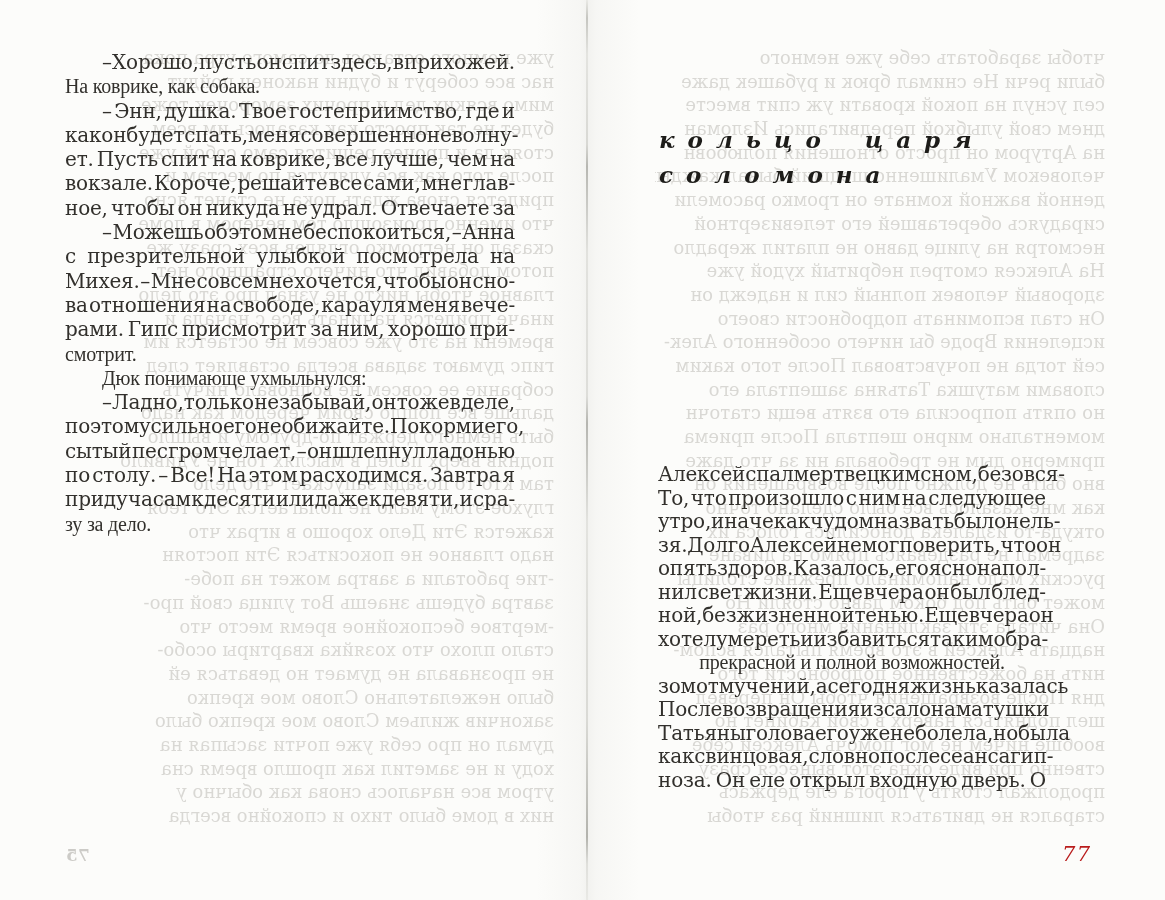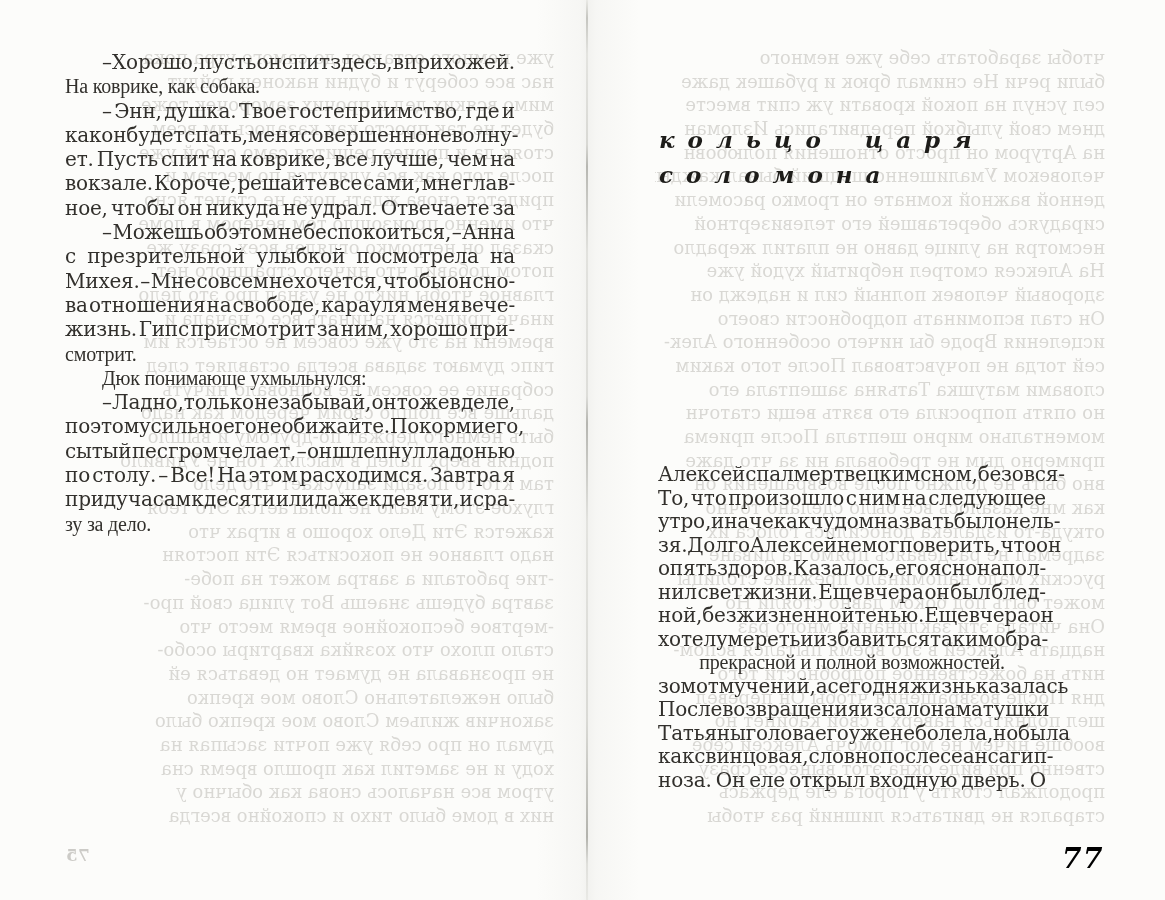--- a/index.html
+++ b/index.html
@@ -37,22 +37,22 @@
   .left-text .tline{height:24.3px;}
   .right-text .tline{height:23.5px;}
   .tline.lastline{display:block;font-family:Liberation Serif, serif;}
   .tline.indent{padding-left:37px;}
   .chapter-title{
     position:absolute;left:659px;top:122px;color:#1d1c19;
     font-size:23px;font-weight:bold;font-style:italic;
     letter-spacing:13px;word-spacing:10px;line-height:35px;white-space:nowrap;
   }
   .page-number{
-    position:absolute;left:1062px;top:842px;color:#000000;
-    font-size:28px;font-weight:bold;font-style:italic;letter-spacing:1.5px;
+    position:absolute;left:1062px;top:842px;color:#b91c1c;
+    font-size:21px;font-weight:normal;font-style:italic;letter-spacing:1.5px;
   }
 </style>
 </head>
 <body>
 
 <div class="spread">
 
   <div class="gutter-shade"></div>
   <div class="gutter-line"></div>
 
@@ -220,21 +220,21 @@
       <div class="tline">
         <span>ва</span>
         <span>отношения</span>
         <span>на</span>
         <span>свободе,</span>
         <span>карауля</span>
         <span>меня</span>
         <span>вече-</span>
       </div>
       <div class="tline">
-        <span>жизнь.</span>
+        <span>рами.</span>
         <span>Гипс</span>
         <span>присмотрит</span>
         <span>за</span>
         <span>ним,</span>
         <span>хорошо</span>
         <span>при-</span>
       </div>
       <div class="tline lastline">смотрит.</div>
       <div class="tline lastline indent">Дюк понимающе ухмыльнулся:</div>
       <div class="tline indent">

